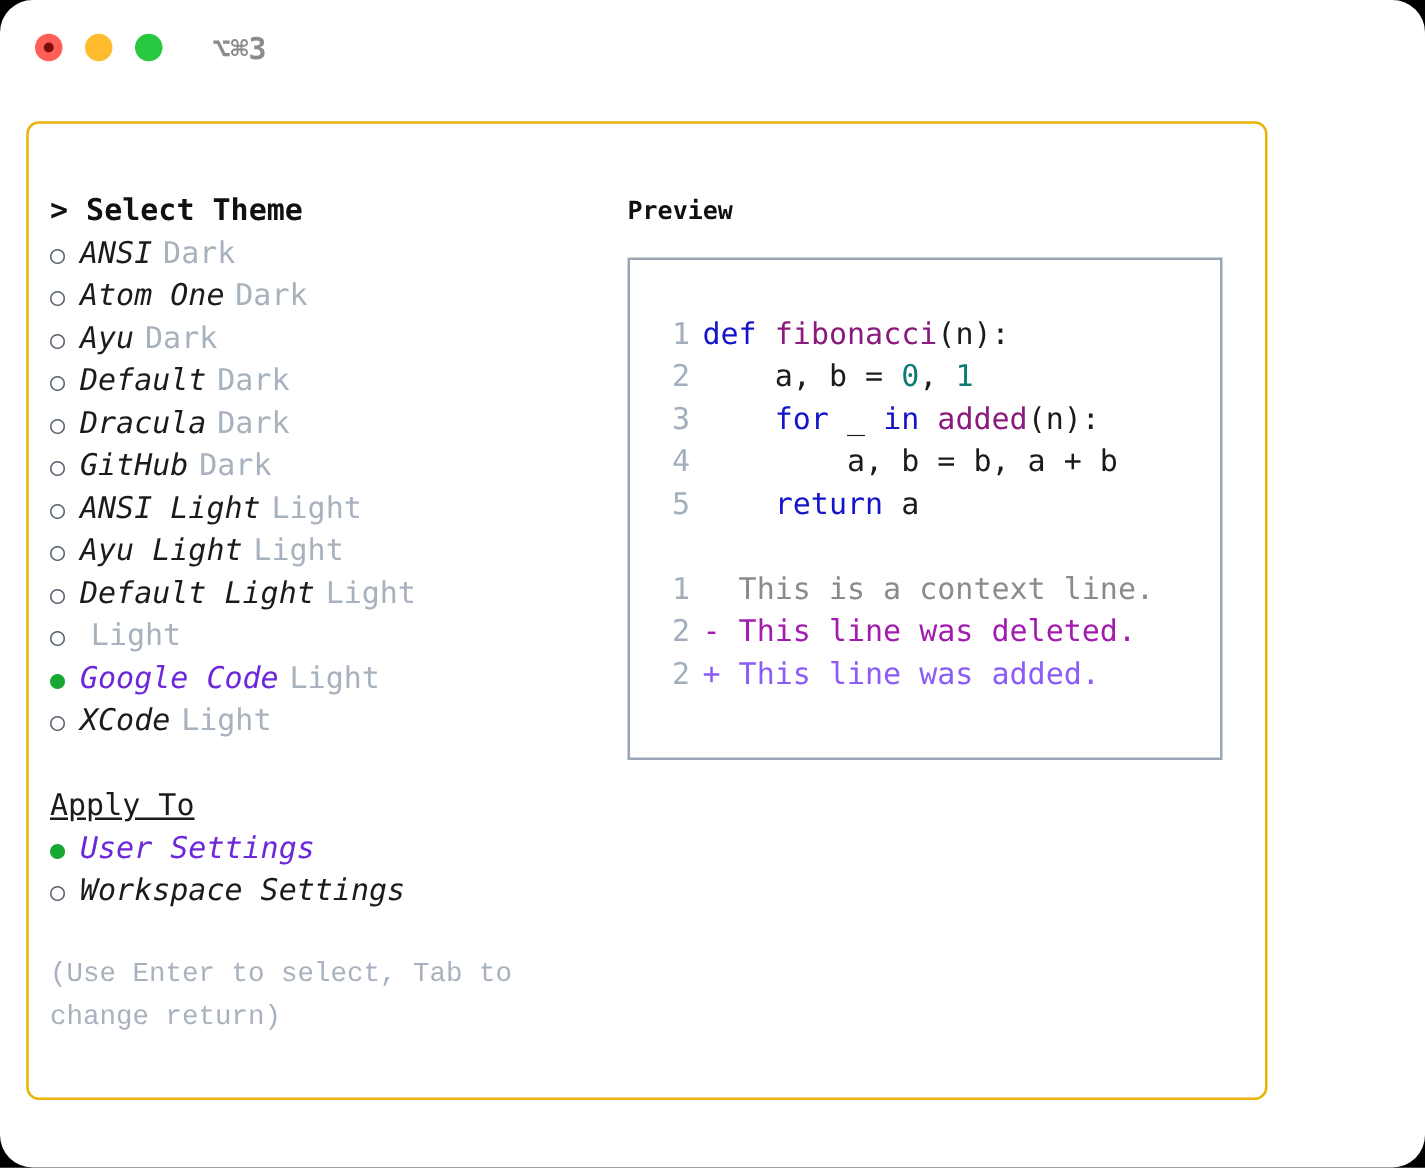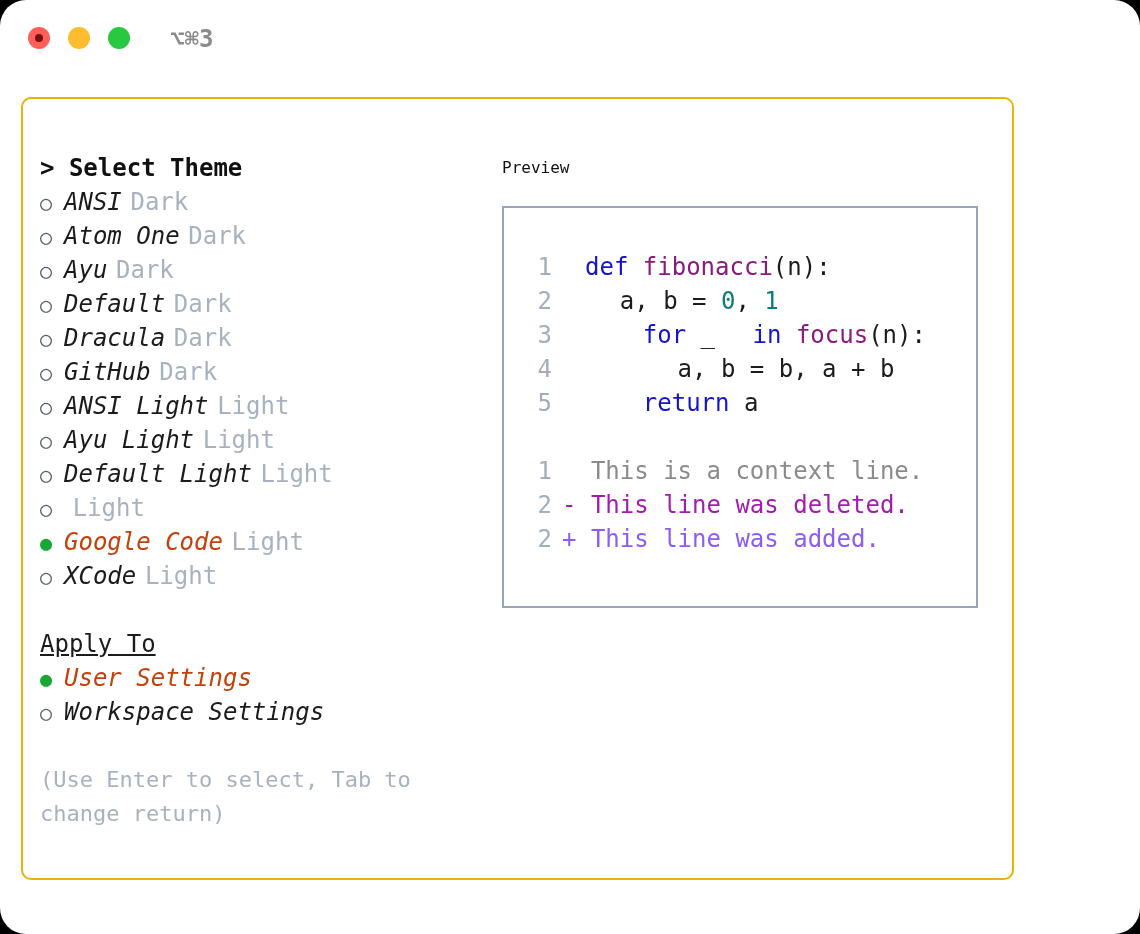--- a/index.html
+++ b/index.html
@@ -126,47 +126,48 @@
   }
   .marker {
     width: 24px;
     flex: 0 0 24px;
     display: inline-block;
     color: #555f6b;
     font-size: 20px;
   }
   .row.selected .marker { color: #16a832; }
   .row .name { color: #1b1b1b; font-style: italic; }
-  .row.selected .name { color: #c2410c; }
+  .row.selected .name { color: #6d28d9; }
   .row .cat {
     color: #a8b2bf;
     margin-left: 0.6ch;
   }
 
   .spacer-block { height: 34px; }
 
   .hint {
     font-size: 22px;
     line-height: 34px;
     color: #a8b2bf;
     white-space: pre;
     width: 410px;
+    font-family: Liberation Mono, monospace;
   }
 
   
   .right-col {
     position: absolute;
     left: 479px;
     top: 52px;
     width: 500px;
   }
   .preview-title {
-    font-size: 16px;
-    line-height: 34px;
-    font-weight: 400;
+    font-size: 20px;
+    line-height: 34px;
+    font-weight: 700;
     color: #101010;
     white-space: pre;
   }
 
   .preview-box {
     position: absolute;
     left: 0px;
     top: 55px;
     width: 476px;
     height: 402px;
@@ -190,21 +191,21 @@
     color: #1b1b1b;
   }
   .lineno {
     flex: 0 0 34px;
     text-align: right;
     color: #a3aebc;
     margin-right: 10px;
   }
   .code-text { white-space: pre; }
 
-  .tok-kw   { color: #1414c8; margin-left: 23px; }
+  .tok-kw   { color: #1414c8; }
   .tok-fn   { color: #8b1a7d; text-align: right; }
   .tok-num  { color: #0e7c72; }
   .tok-pl   { color: #1b1b1b; }
 
   .blank-line { height: 34px; }
 
   .diff-ctx  { color: #8b8b8b; }
   .diff-del  { color: #a21caf; }
   .diff-add  { color: #8b5cf6; }
 </style>
@@ -260,21 +261,21 @@
       </div>
 
       <div class="right-col">
         <div class="preview-title">Preview</div>
 
         <div class="preview-box">
           <div class="code-area">
             <div id="code-lines">
                 <div class="code-line"><span class="lineno">1</span><span class="code-text"><span class="tok-kw">def</span><span class="tok-pl"> </span><span class="tok-fn">fibonacci</span><span class="tok-pl">(n):</span></span></div>
                 <div class="code-line"><span class="lineno">2</span><span class="code-text"><span class="tok-pl">    a, b = </span><span class="tok-num">0</span><span class="tok-pl">, </span><span class="tok-num">1</span></span></div>
-                <div class="code-line"><span class="lineno">3</span><span class="code-text"><span class="tok-pl">    </span><span class="tok-kw">for</span><span class="tok-pl"> _ </span><span class="tok-kw">in</span><span class="tok-pl"> </span><span class="tok-fn">focus</span><span class="tok-pl">(n):</span></span></div>
+                <div class="code-line"><span class="lineno">3</span><span class="code-text"><span class="tok-pl">    </span><span class="tok-kw">for</span><span class="tok-pl"> _ </span><span class="tok-kw">in</span><span class="tok-pl"> </span><span class="tok-fn">added</span><span class="tok-pl">(n):</span></span></div>
                 <div class="code-line"><span class="lineno">4</span><span class="code-text"><span class="tok-pl">        a, b = b, a + b</span></span></div>
                 <div class="code-line"><span class="lineno">5</span><span class="code-text"><span class="tok-pl">    </span><span class="tok-kw">return</span><span class="tok-pl"> a</span></span></div>
               </div>
             <div class="blank-line"></div>
             <div id="diff-lines">
                 <div class="code-line"><span class="lineno">1</span><span class="code-text diff-ctx">  This is a context line.</span></div>
                 <div class="code-line"><span class="lineno">2</span><span class="code-text diff-del">- This line was deleted.</span></div>
                 <div class="code-line"><span class="lineno">2</span><span class="code-text diff-add">+ This line was added.</span></div>
               </div>
           </div>

